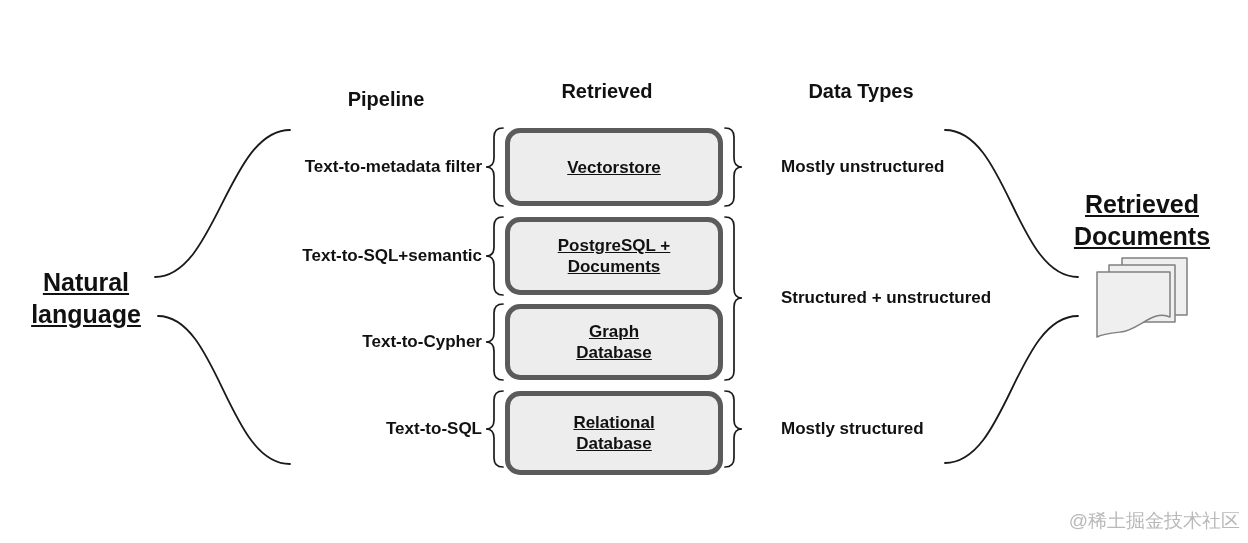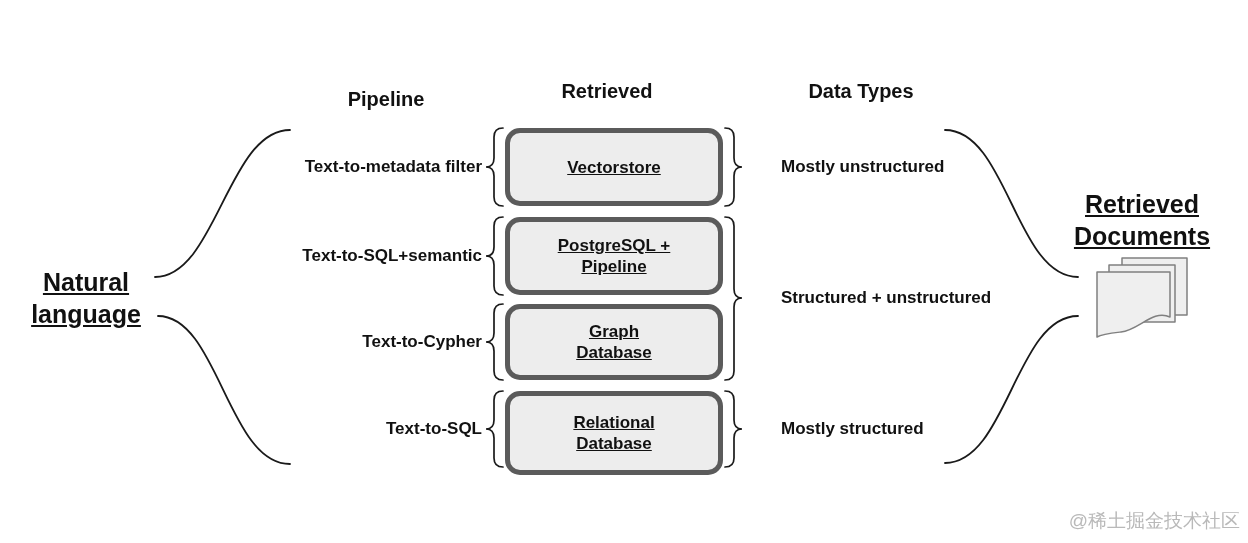--- a/index.html
+++ b/index.html
@@ -94,21 +94,21 @@
   <div class="txt plabel pl1">Text-to-metadata filter</div>
   <div class="txt plabel pl2">Text-to-SQL+semantic</div>
   <div class="txt plabel pl3">Text-to-Cypher</div>
   <div class="txt plabel pl4">Text-to-SQL</div>
 
   <div class="box box1">
     <span class="ml">Vectorstore</span>
   </div>
   <div class="box box2">
     <span class="ml">PostgreSQL +
-Pipeline</span>
+Documents</span>
   </div>
   <div class="box box3">
     <span class="ml">Graph
 Database</span>
   </div>
   <div class="box box4">
     <span class="ml">Relational
 Database</span>
   </div>
 

